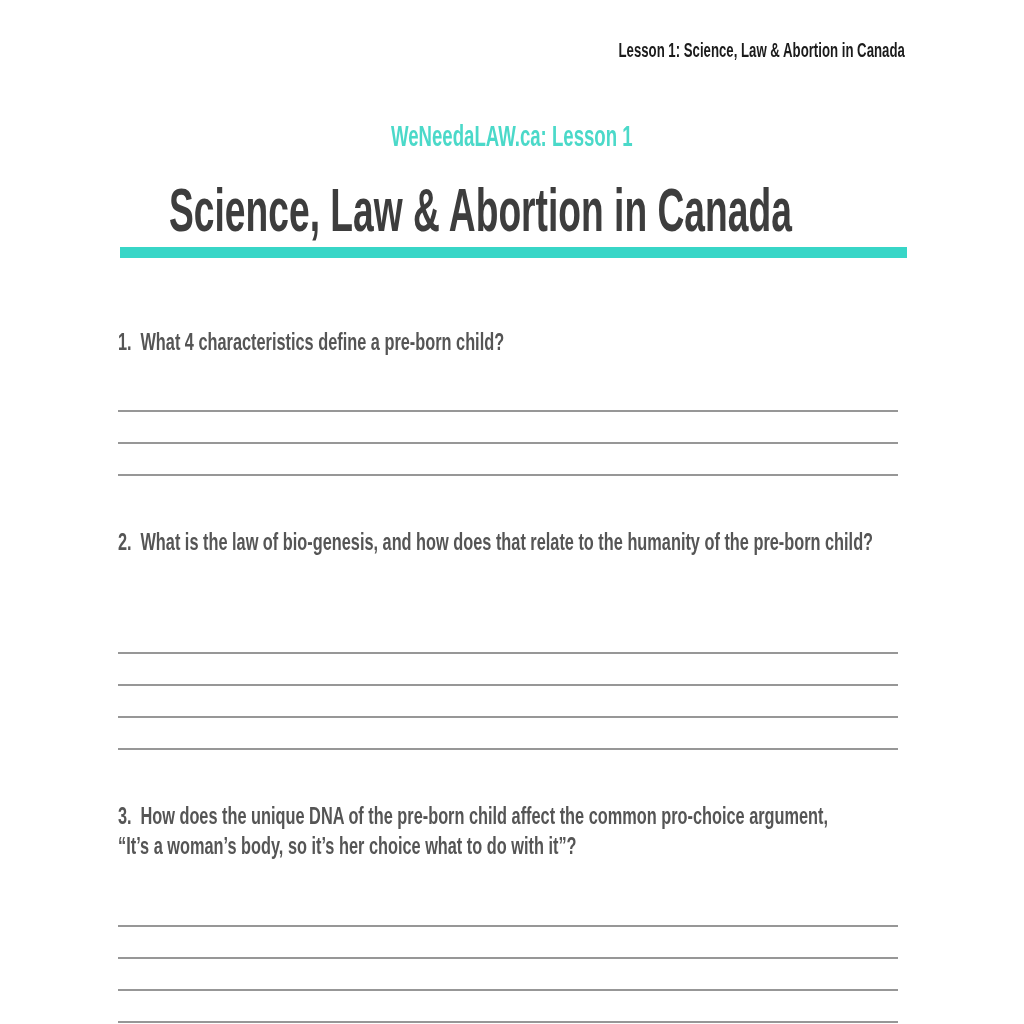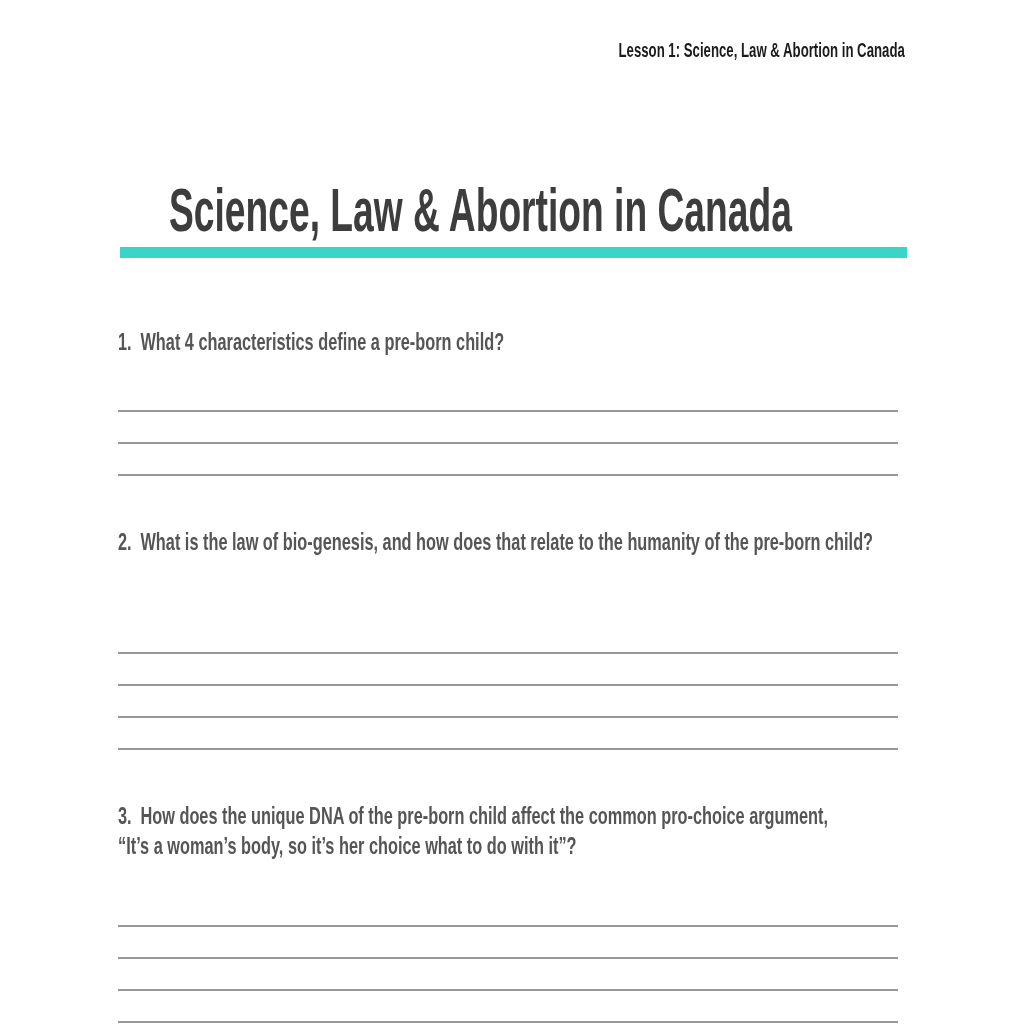--- a/index.html
+++ b/index.html
@@ -68,20 +68,23 @@
     border-bottom:2px solid var(--line-color);
   }
 </style>
 </head>
 <body>
 
 <div class="page">
 
   <div class="header-label">Lesson 1: Science, Law &amp; Abortion in Canada</div>
 
+  <div class="subtitle-wrap">
+    <span class="subtitle">WeNeedaLAW.ca: Lesson 1</span>
+  </div>
 
   <h1 class="title">Science, Law &amp; Abortion in Canada</h1>
 
   <div class="accent-bar"></div>
 
   <section class="question q-0">
     <span class="q-num">1.</span><span>What 4 characteristics define a pre-born child?</span>
   </section>
   <div class="blank-group bg-0">
       <div class="blank-line"></div>

